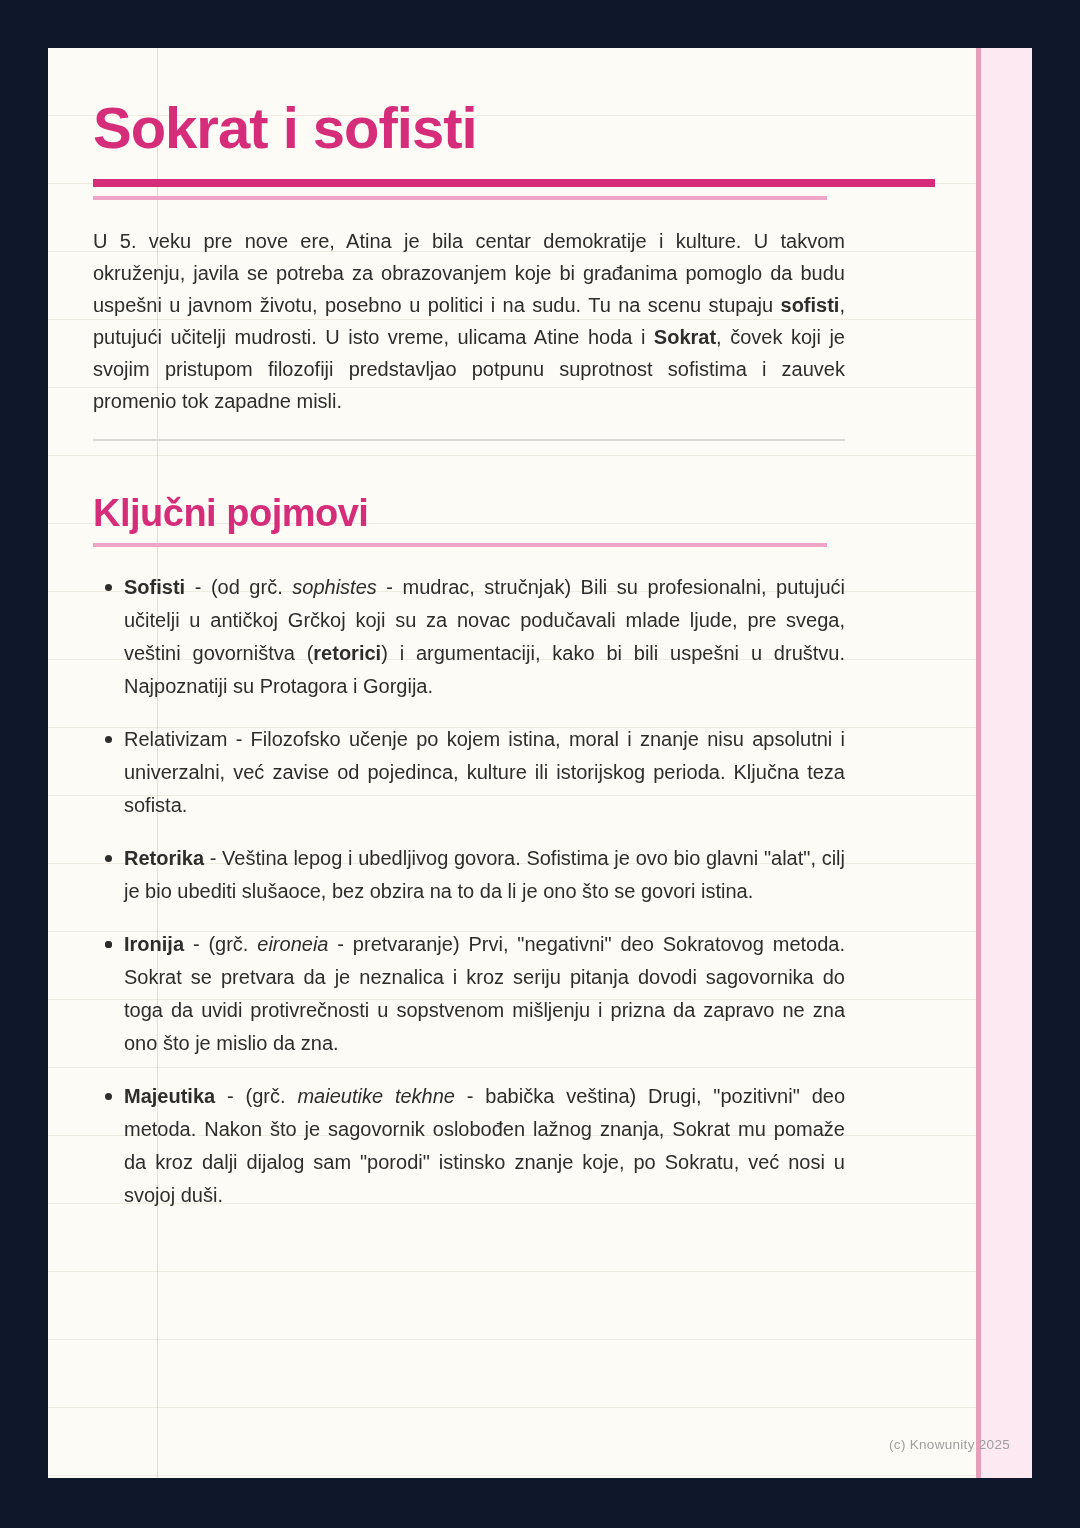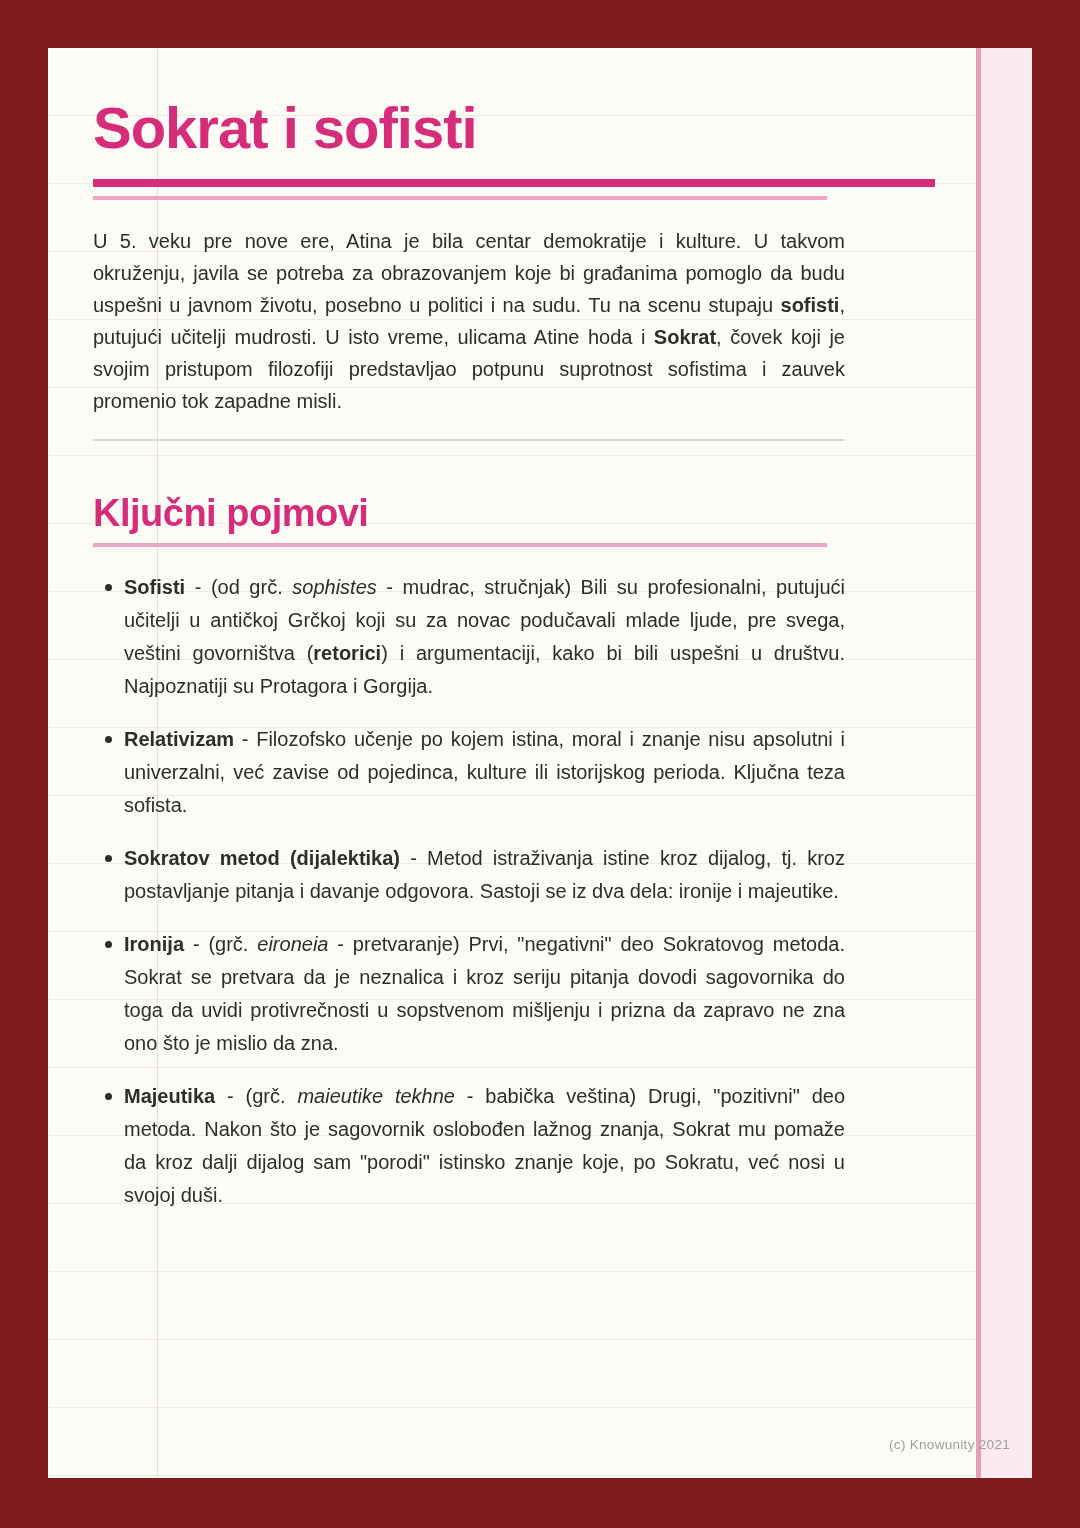--- a/index.html
+++ b/index.html
@@ -1,17 +1,17 @@
 <!DOCTYPE html>
 <html><head>
 <meta charset="utf-8">
 <style>
   html,body{margin:0;padding:0;background:#ffffff;}
   .screen{
-    position:relative;width:1080px;height:1528px;background:#7f1d1d;
+    position:relative;width:1080px;height:1528px;background:#0f172a;
     font-family:"Liberation Sans", sans-serif;color:#2d2d2d;overflow:hidden;
   }
   .paper{
     position:absolute;left:48px;top:48px;width:984px;height:1430px;
     background-color:#fdfbf5;
     background-image:repeating-linear-gradient(to bottom,transparent 0px,transparent 67px,rgba(190,178,155,0.22) 67px,rgba(190,178,155,0.22) 68px);
     overflow:hidden;
   }
   .margin-line{
     position:absolute;left:109px;top:0;bottom:0;width:1px;
@@ -68,22 +68,23 @@
       <div class="heading-underline"></div>
       <p class="intro"><span>U 5. veku pre nove ere, Atina je bila centar demokratije i kulture. U takvom okruženju, javila se potreba za obrazovanjem koje bi građanima pomoglo da budu uspešni u javnom životu, posebno u politici i na sudu. Tu na scenu stupaju </span><span style="font-weight: bold;">sofisti</span><span>, putujući učitelji mudrosti. U isto vreme, ulicama Atine hoda i </span><span style="font-weight: bold;">Sokrat</span><span>, čovek koji je svojim pristupom filozofiji predstavljao potpunu suprotnost sofistima i zauvek promenio tok zapadne misli.</span></p>
 
       <hr class="section-divider">
 
       <h2 class="section-heading">Ključni pojmovi</h2>
       <div class="heading-underline"></div>
 
       <ul class="term-list">
         <li><span class="dot"></span><span><span style="font-weight: bold;">Sofisti</span><span> - (od grč. </span><span style="font-style: italic;">sophistes</span><span> - mudrac, stručnjak) Bili su profesionalni, putujući učitelji u antičkoj Grčkoj koji su za novac podučavali mlade ljude, pre svega, veštini govorništva (</span><span style="font-weight: bold;">retorici</span><span>) i argumentaciji, kako bi bili uspešni u društvu. Najpoznatiji su Protagora i Gorgija.</span></span></li>
-        <li><span class="dot"></span><span><span style="font-weight: bold;">Relativizam</span><span> - Filozofsko učenje po kojem istina, moral i znanje nisu apsolutni i univerzalni, već zavise od pojedinca, kulture ili istorijskog perioda. Ključna teza sofista.</span></span></li>
-        <li><span class="dot"></span><span><span style="font-weight: bold;">Sokratov metod (dijalektika)</span><span> - Metod istraživanja istine kroz dijalog, tj. kroz postavljanje pitanja i davanje odgovora. Sastoji se iz dva dela: ironije i majeutike.</span></span></li>
+        <li><span class="dot"></span><span><span style="font-weight: normal;">Relativizam</span><span> - Filozofsko učenje po kojem istina, moral i znanje nisu apsolutni i univerzalni, već zavise od pojedinca, kulture ili istorijskog perioda. Ključna teza sofista.</span></span></li>
+        <li><span class="dot"></span><span><span style="font-weight: bold;">Retorika</span><span> - Veština lepog i ubedljivog govora. Sofistima je ovo bio glavni "alat", cilj je bio ubediti slušaoce, bez obzira na to da li je ono što se govori istina.</span></span></li>
+        <li><span class="dot"></span></li>
         <li><span class="dot"></span><span><span style="font-weight: bold;">Ironija</span><span> - (grč. </span><span style="font-style: italic;">eironeia</span><span> - pretvaranje) Prvi, "negativni" deo Sokratovog metoda. Sokrat se pretvara da je neznalica i kroz seriju pitanja dovodi sagovornika do toga da uvidi protivrečnosti u sopstvenom mišljenju i prizna da zapravo ne zna ono što je mislio da zna.</span></span></li>
         <li><span class="dot"></span><span><span style="font-weight: bold;">Majeutika</span><span> - (grč. </span><span style="font-style: italic;">maieutike tekhne</span><span> - babička veština) Drugi, "pozitivni" deo metoda. Nakon što je sagovornik oslobođen lažnog znanja, Sokrat mu pomaže da kroz dalji dijalog sam "porodi" istinsko znanje koje, po Sokratu, već nosi u svojoj duši.</span></span></li>
       </ul>
     </div>
   </div>
 
-  <div class="watermark">(c) Knowunity 2021</div>
+  <div class="watermark">(c) Knowunity 2025</div>
 </div>
 
 </body></html>

